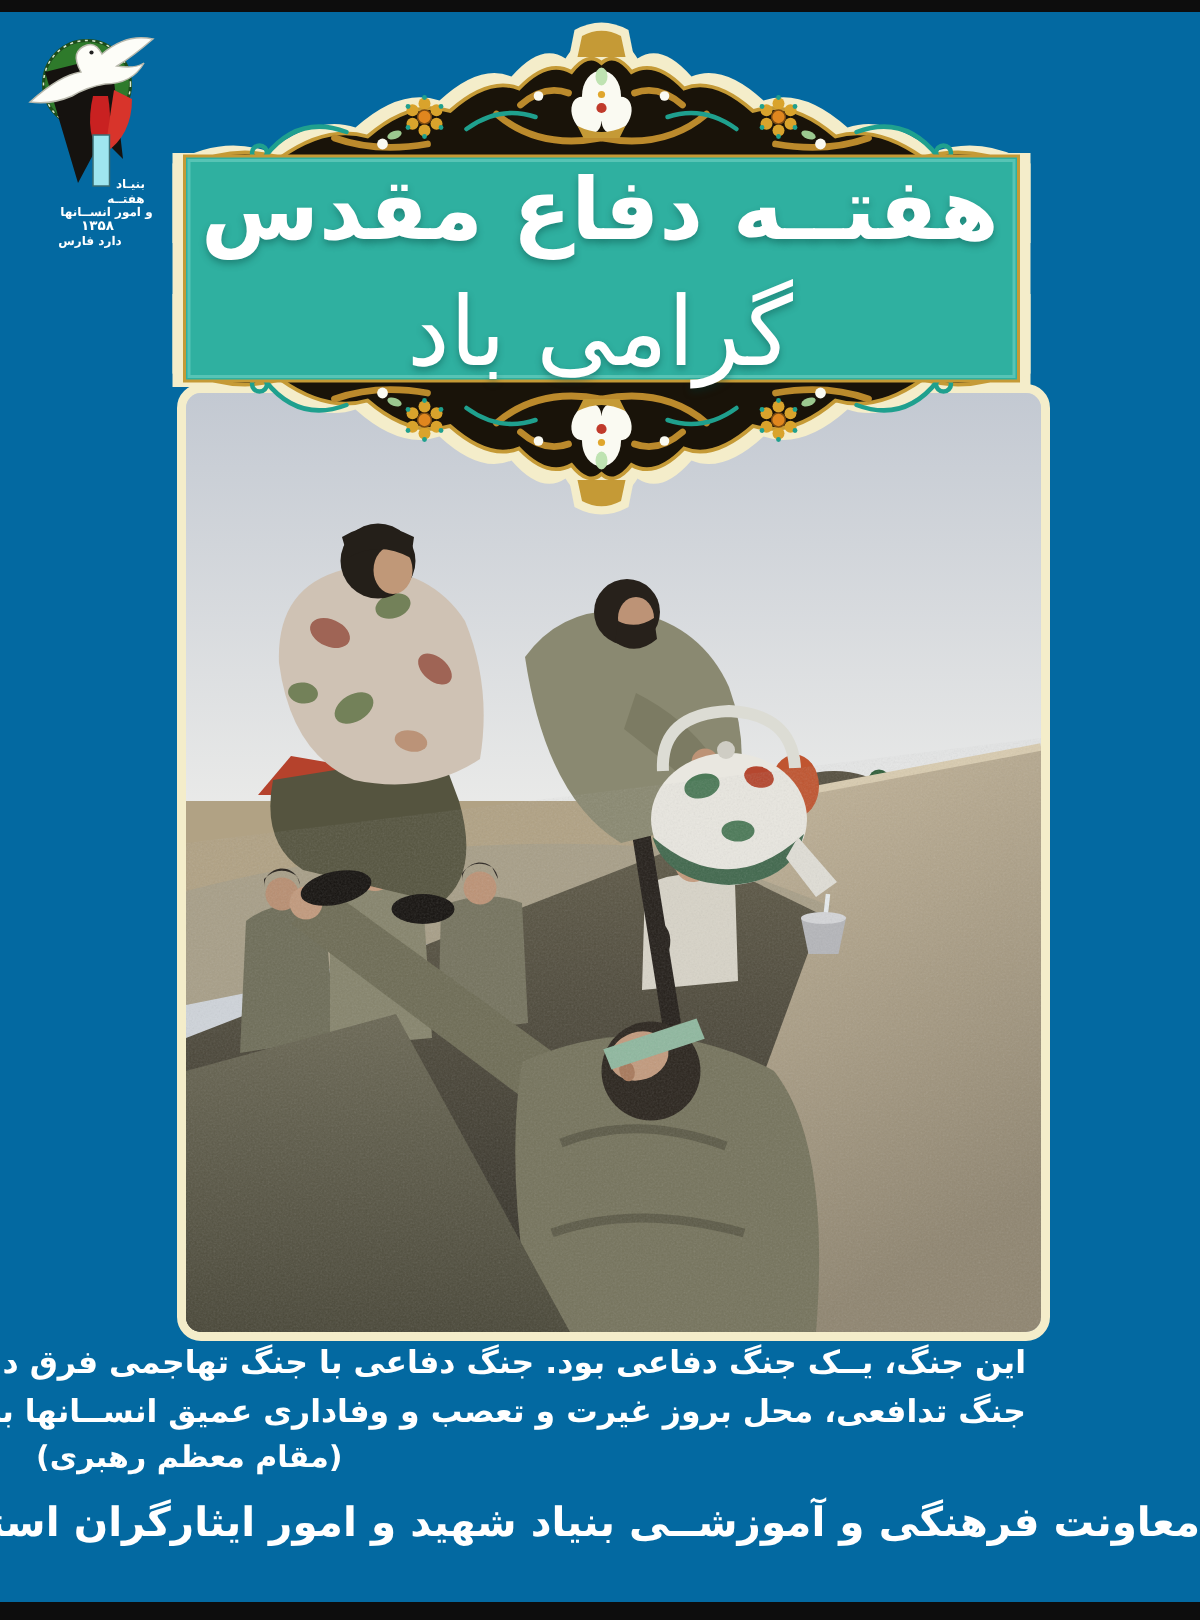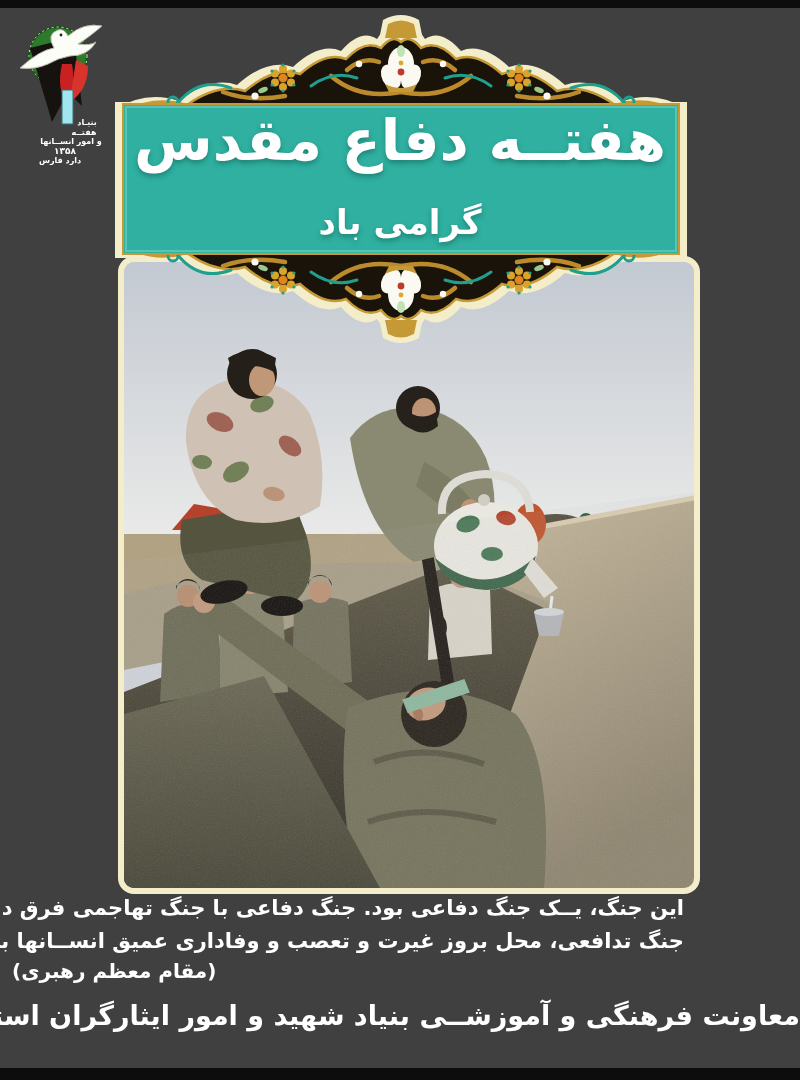--- a/index.html
+++ b/index.html
@@ -1,18 +1,18 @@
 <!DOCTYPE html>
 <html lang="fa"><head>
 <meta charset="utf-8">
 <style>
   html,body{margin:0;padding:0;background:#555;}
   .poster{
     position:relative; width:800px; height:1080px; overflow:hidden;
-    background:#404040;
+    background:#0369a1;
     font-family:"DejaVu Sans", sans-serif;
   }
   .bar{position:absolute; left:0; width:800px; background:#0D0D0D;}
   .bar.top{top:0; height:8px;}
   .bar.bottom{top:1068px; height:12px;}
 
   
   .logo{position:absolute; left:6px; top:12px; width:112px; height:150px;}
   .logo svg{display:block;}
   .logo-text{margin-top:-12px; text-align:center; color:#fff; direction:rtl;}
@@ -25,35 +25,35 @@
 
   
   .ornament{position:absolute; left:114px; top:12px; width:574px; height:334px; z-index:3;}
   .title-band{
     position:absolute; left:8px; top:92px; width:556px; height:150px;
     display:flex; flex-direction:column; justify-content:space-between; align-items:center;
     direction:rtl; color:#fff; text-align:center;
     text-shadow:0 3px 5px rgba(0,55,48,.35);
   }
   .title-line1{font-size:57px; font-weight:bold; line-height:72px; white-space:nowrap;}
-  .title-line2{font-size:34px; font-weight:bold; line-height:64px; white-space:nowrap;}
+  .title-line2{font-size:64px; font-weight:normal; line-height:64px; white-space:nowrap;}
 
   
   .photo-frame{
     position:absolute; left:118px; top:256px; width:582px; height:638px;
     box-sizing:border-box; border:6px solid #F4EDCA; border-radius:16px;
     background:#cfd4da; z-index:2; overflow:hidden;
   }
   .photo-frame svg{display:block;}
 
   
   .quote{position:absolute; left:0; top:896px; width:684px; color:#fff; direction:rtl; z-index:4;}
   .quote-line1{font-size:21px; font-weight:bold; text-align:center; white-space:nowrap;}
   .quote-line2{font-size:21px; font-weight:bold; text-align:center; white-space:nowrap; margin-top:9px;}
-  .quote-attrib{font-size:20px; font-weight:bold; text-align:left; padding-left:12px; margin-top:6px;}
+  .quote-attrib{font-size:20px; font-weight:bold; text-align:left; padding-left:24px; margin-top:6px;}
 
   
   .footer{
     position:absolute; left:0; top:1000px; width:800px;
     color:#fff; direction:rtl; text-align:center;
     font-size:27px; font-weight:bold; z-index:4; white-space:nowrap;
   }
 </style>
 </head>
 <body>

